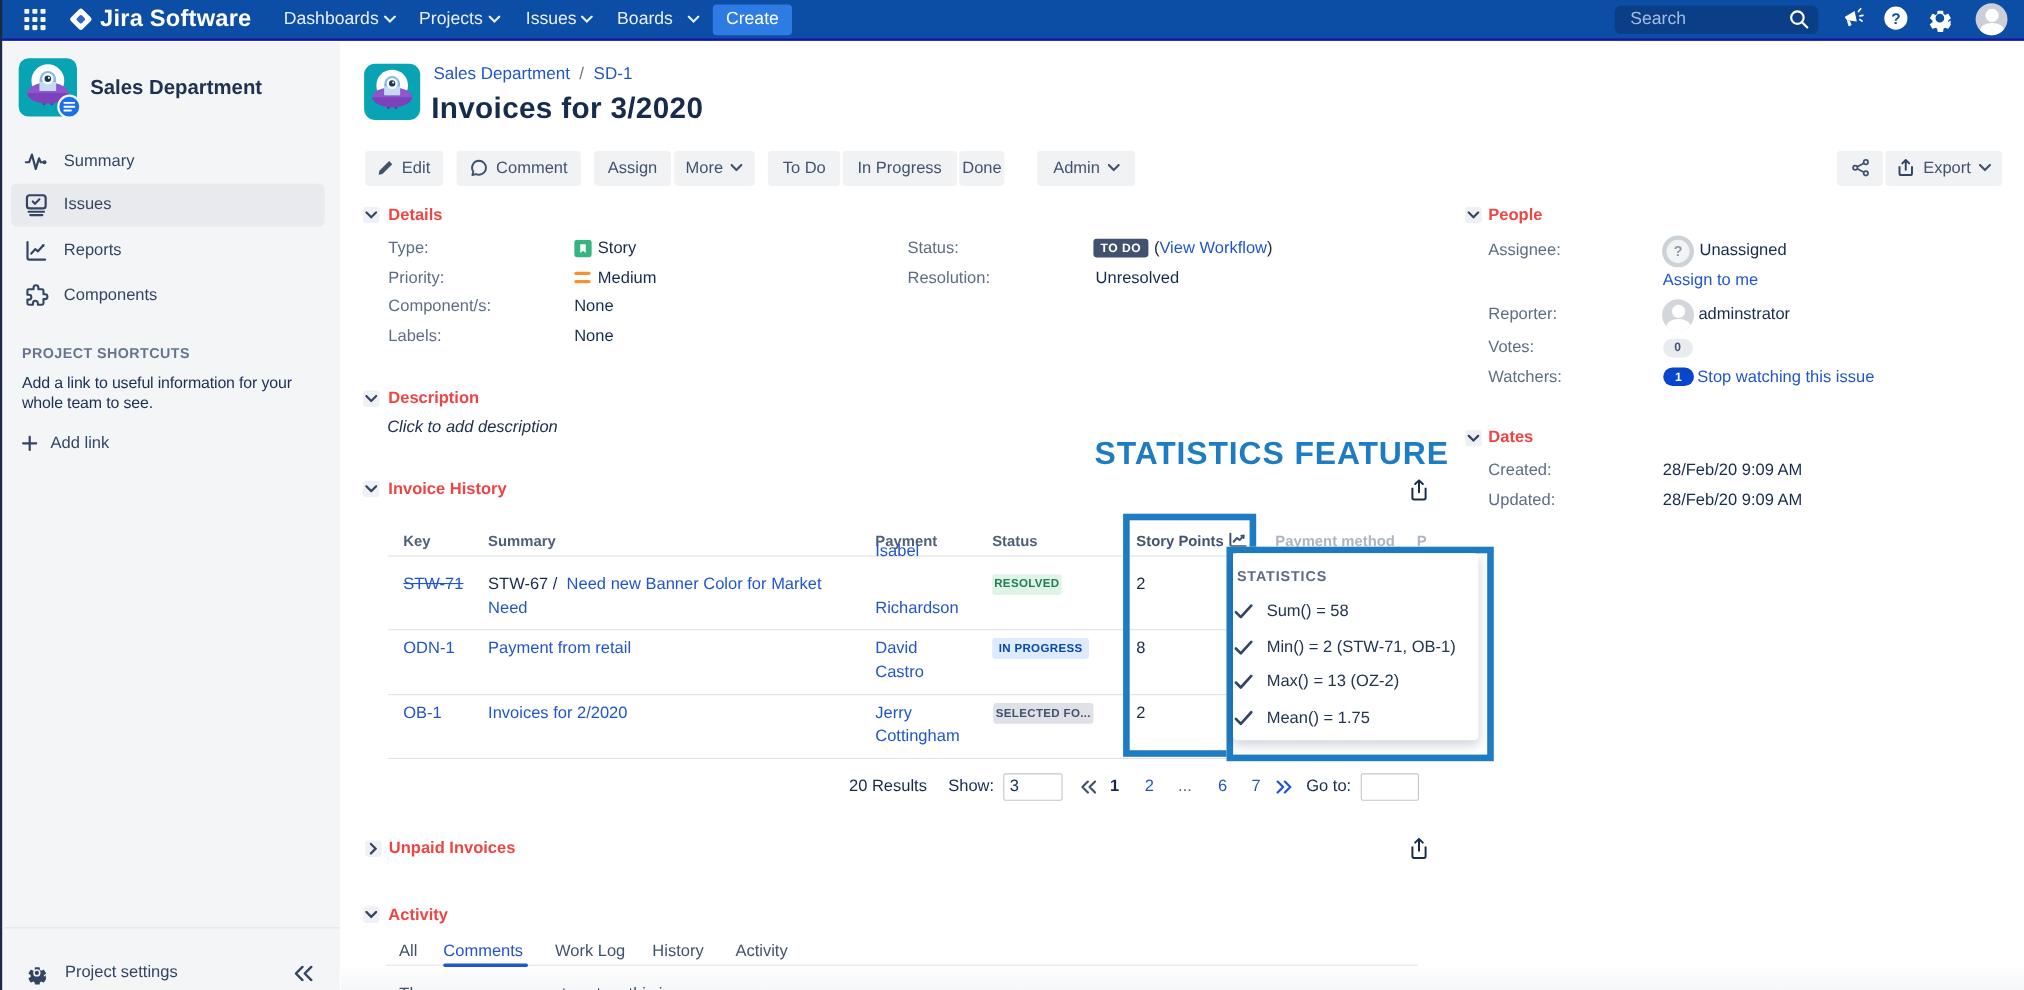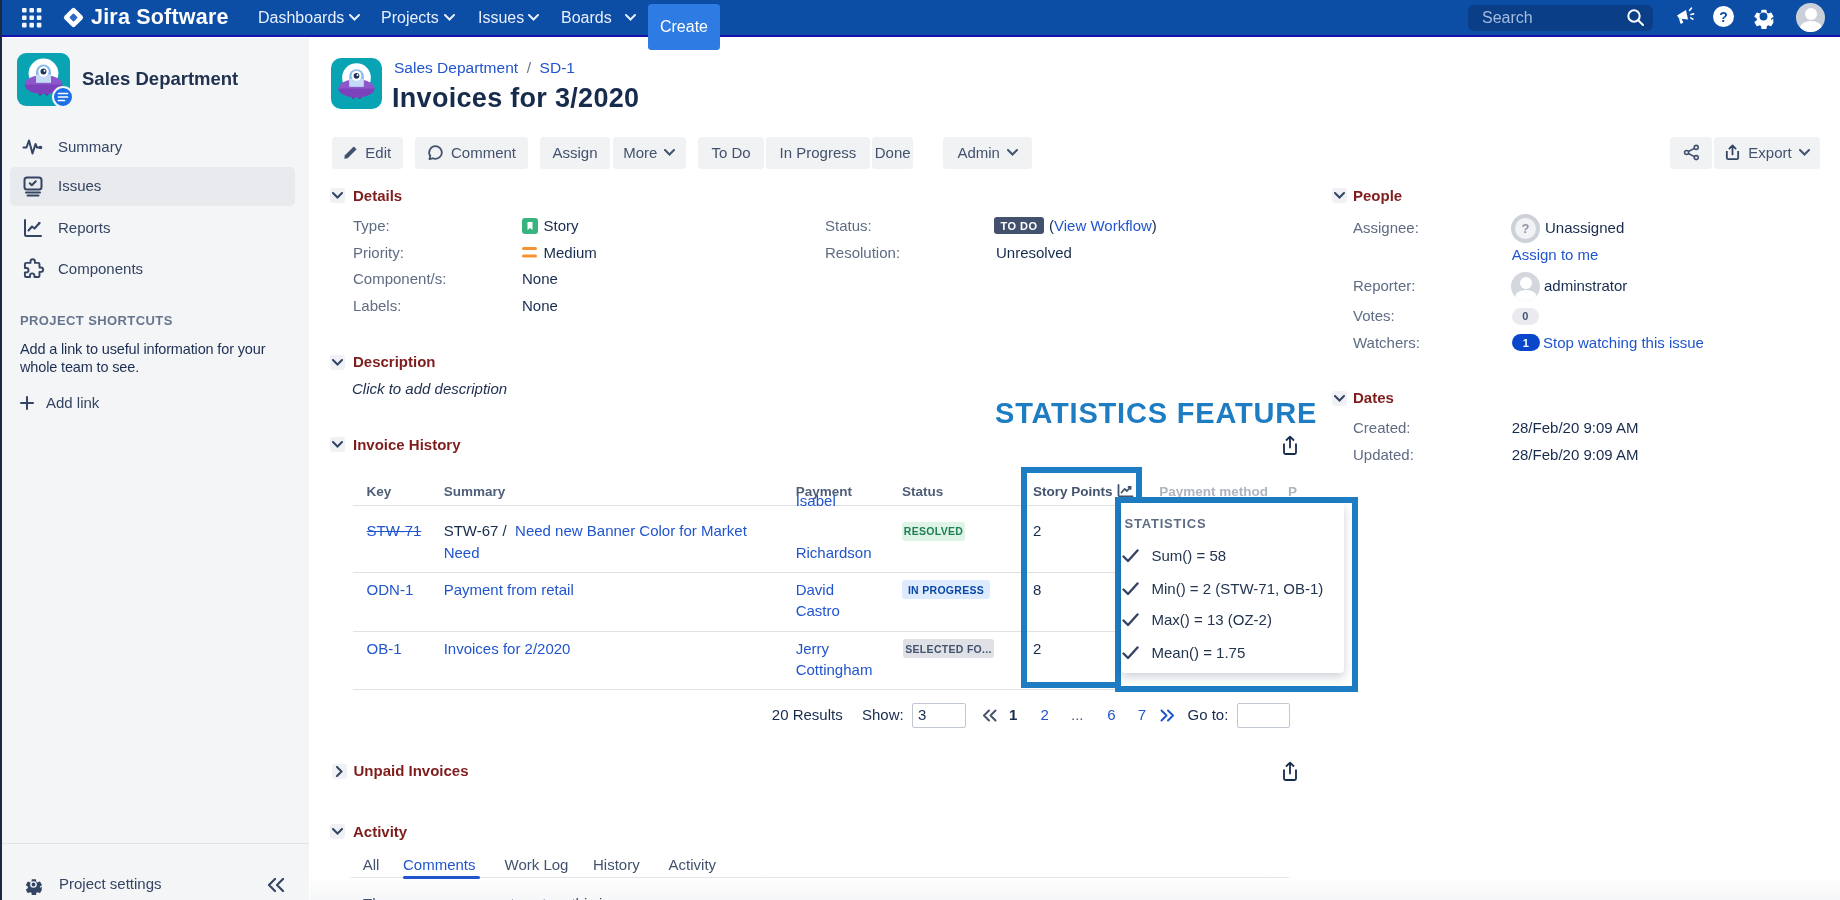--- a/index.html
+++ b/index.html
@@ -3,21 +3,21 @@
 <meta charset="utf-8">
 <style>
 * { margin:0; padding:0; box-sizing:border-box; }
 html,body { width:1840px; height:900px; overflow:hidden; background:#fff;
   font-family:"Liberation Sans", sans-serif; }
 .abs { position:absolute; }
 .t { position:absolute; white-space:nowrap; }
 .lbl { color:#5E6C84; font-size:15px; line-height:20px; }
 .val { color:#172B4D; font-size:15px; line-height:20px; }
 .link { color:#2155CD; }
-.hd { color:#7f1d1d; font-size:15px; font-weight:700; line-height:20px; }
+.hd { color:#ef4444; font-size:15px; font-weight:700; line-height:20px; }
 .chevbox { position:absolute; width:15px; height:15px; border-radius:3px; background:#EFF1F4; display:flex; align-items:center; justify-content:center; }
 .btn { position:absolute; top:136.5px; height:32px; background:#F1F2F4; border-radius:3.5px; color:#42526E; font-size:15px; display:flex; align-items:center; justify-content:center; gap:7px; }
 .loz { position:absolute; height:19px; border-radius:3px; font-size:10.5px; font-weight:700; letter-spacing:0.3px; display:flex; align-items:center; justify-content:center; }
 .navitem { position:absolute; left:58px; font-size:15px; font-weight:500; color:#344563; line-height:20px; }
 .nvm { position:absolute; top:8px; color:#E9EFFC; font-size:16px; font-weight:500; line-height:20px; }
 .hdr { position:absolute; top:483.6px; font-size:13.5px; font-weight:600; color:#505F79; line-height:16px; }
 .pg { position:absolute; top:705px; font-size:15px; line-height:20px; }
 </style>
 </head>
 <body>
@@ -50,21 +50,21 @@
   </svg>
 <svg class="abs" style="left:444px;top:14px;" width="11" height="7" viewBox="0 0 11 7">
     <path d="M1 1l4.5 4.5L10 1" stroke="#E9EFFC" stroke-width="2" fill="none" stroke-linecap="round"></path>
   </svg>
 <svg class="abs" style="left:528px;top:14px;" width="11" height="7" viewBox="0 0 11 7">
     <path d="M1 1l4.5 4.5L10 1" stroke="#E9EFFC" stroke-width="2" fill="none" stroke-linecap="round"></path>
   </svg>
 <svg class="abs" style="left:625px;top:14px;" width="11" height="7" viewBox="0 0 11 7">
     <path d="M1 1l4.5 4.5L10 1" stroke="#E9EFFC" stroke-width="2" fill="none" stroke-linecap="round"></path>
   </svg>
-<div class="abs" style="left:648px;top:4px;width:72px;height:46px;background:#2D7BE3;border-radius:3.5px;color:#fff;font-size:16px;font-weight:500;display:flex;align-items:center;justify-content:center;">Create</div>
+<div class="abs" style="left:648px;top:4px;width:72px;height:28px;background:#2D7BE3;border-radius:3.5px;color:#fff;font-size:16px;font-weight:500;display:flex;align-items:center;justify-content:center;">Create</div>
 <div class="abs" style="left:1468px;top:5px;width:185px;height:26px;background:#0A3F88;border-radius:6px;"></div>
 <div class="t" style="left:1482px;top:8px;color:#A5BBE0;font-size:16px;line-height:20px;">Search</div>
 <svg class="abs" style="left:1626px;top:8px;" width="19" height="19" viewBox="0 0 19 19">
     <circle cx="8" cy="8" r="5.7" stroke="#fff" stroke-width="2" fill="none"></circle>
     <path d="M12.2 12.2L17 17" stroke="#fff" stroke-width="2" stroke-linecap="round"></path>
   </svg>
 <svg class="abs" style="left:1672px;top:5px;" width="24" height="24" viewBox="0 0 24 24">
   <path d="M5 10.5l9-5.5 2 9.5-9-1z" fill="#fff"></path>
   <path d="M7 13.5l1.2 4.5c.2.7 1 1 1.6.6l1.5-1-1.8-4z" fill="#fff"></path>
   <path d="M17.5 5.5l2-2.5M19 9.5l2.6-.6M18.8 12.8l2 1.4" stroke="#fff" stroke-width="1.6" fill="none" stroke-linecap="round"></path>

